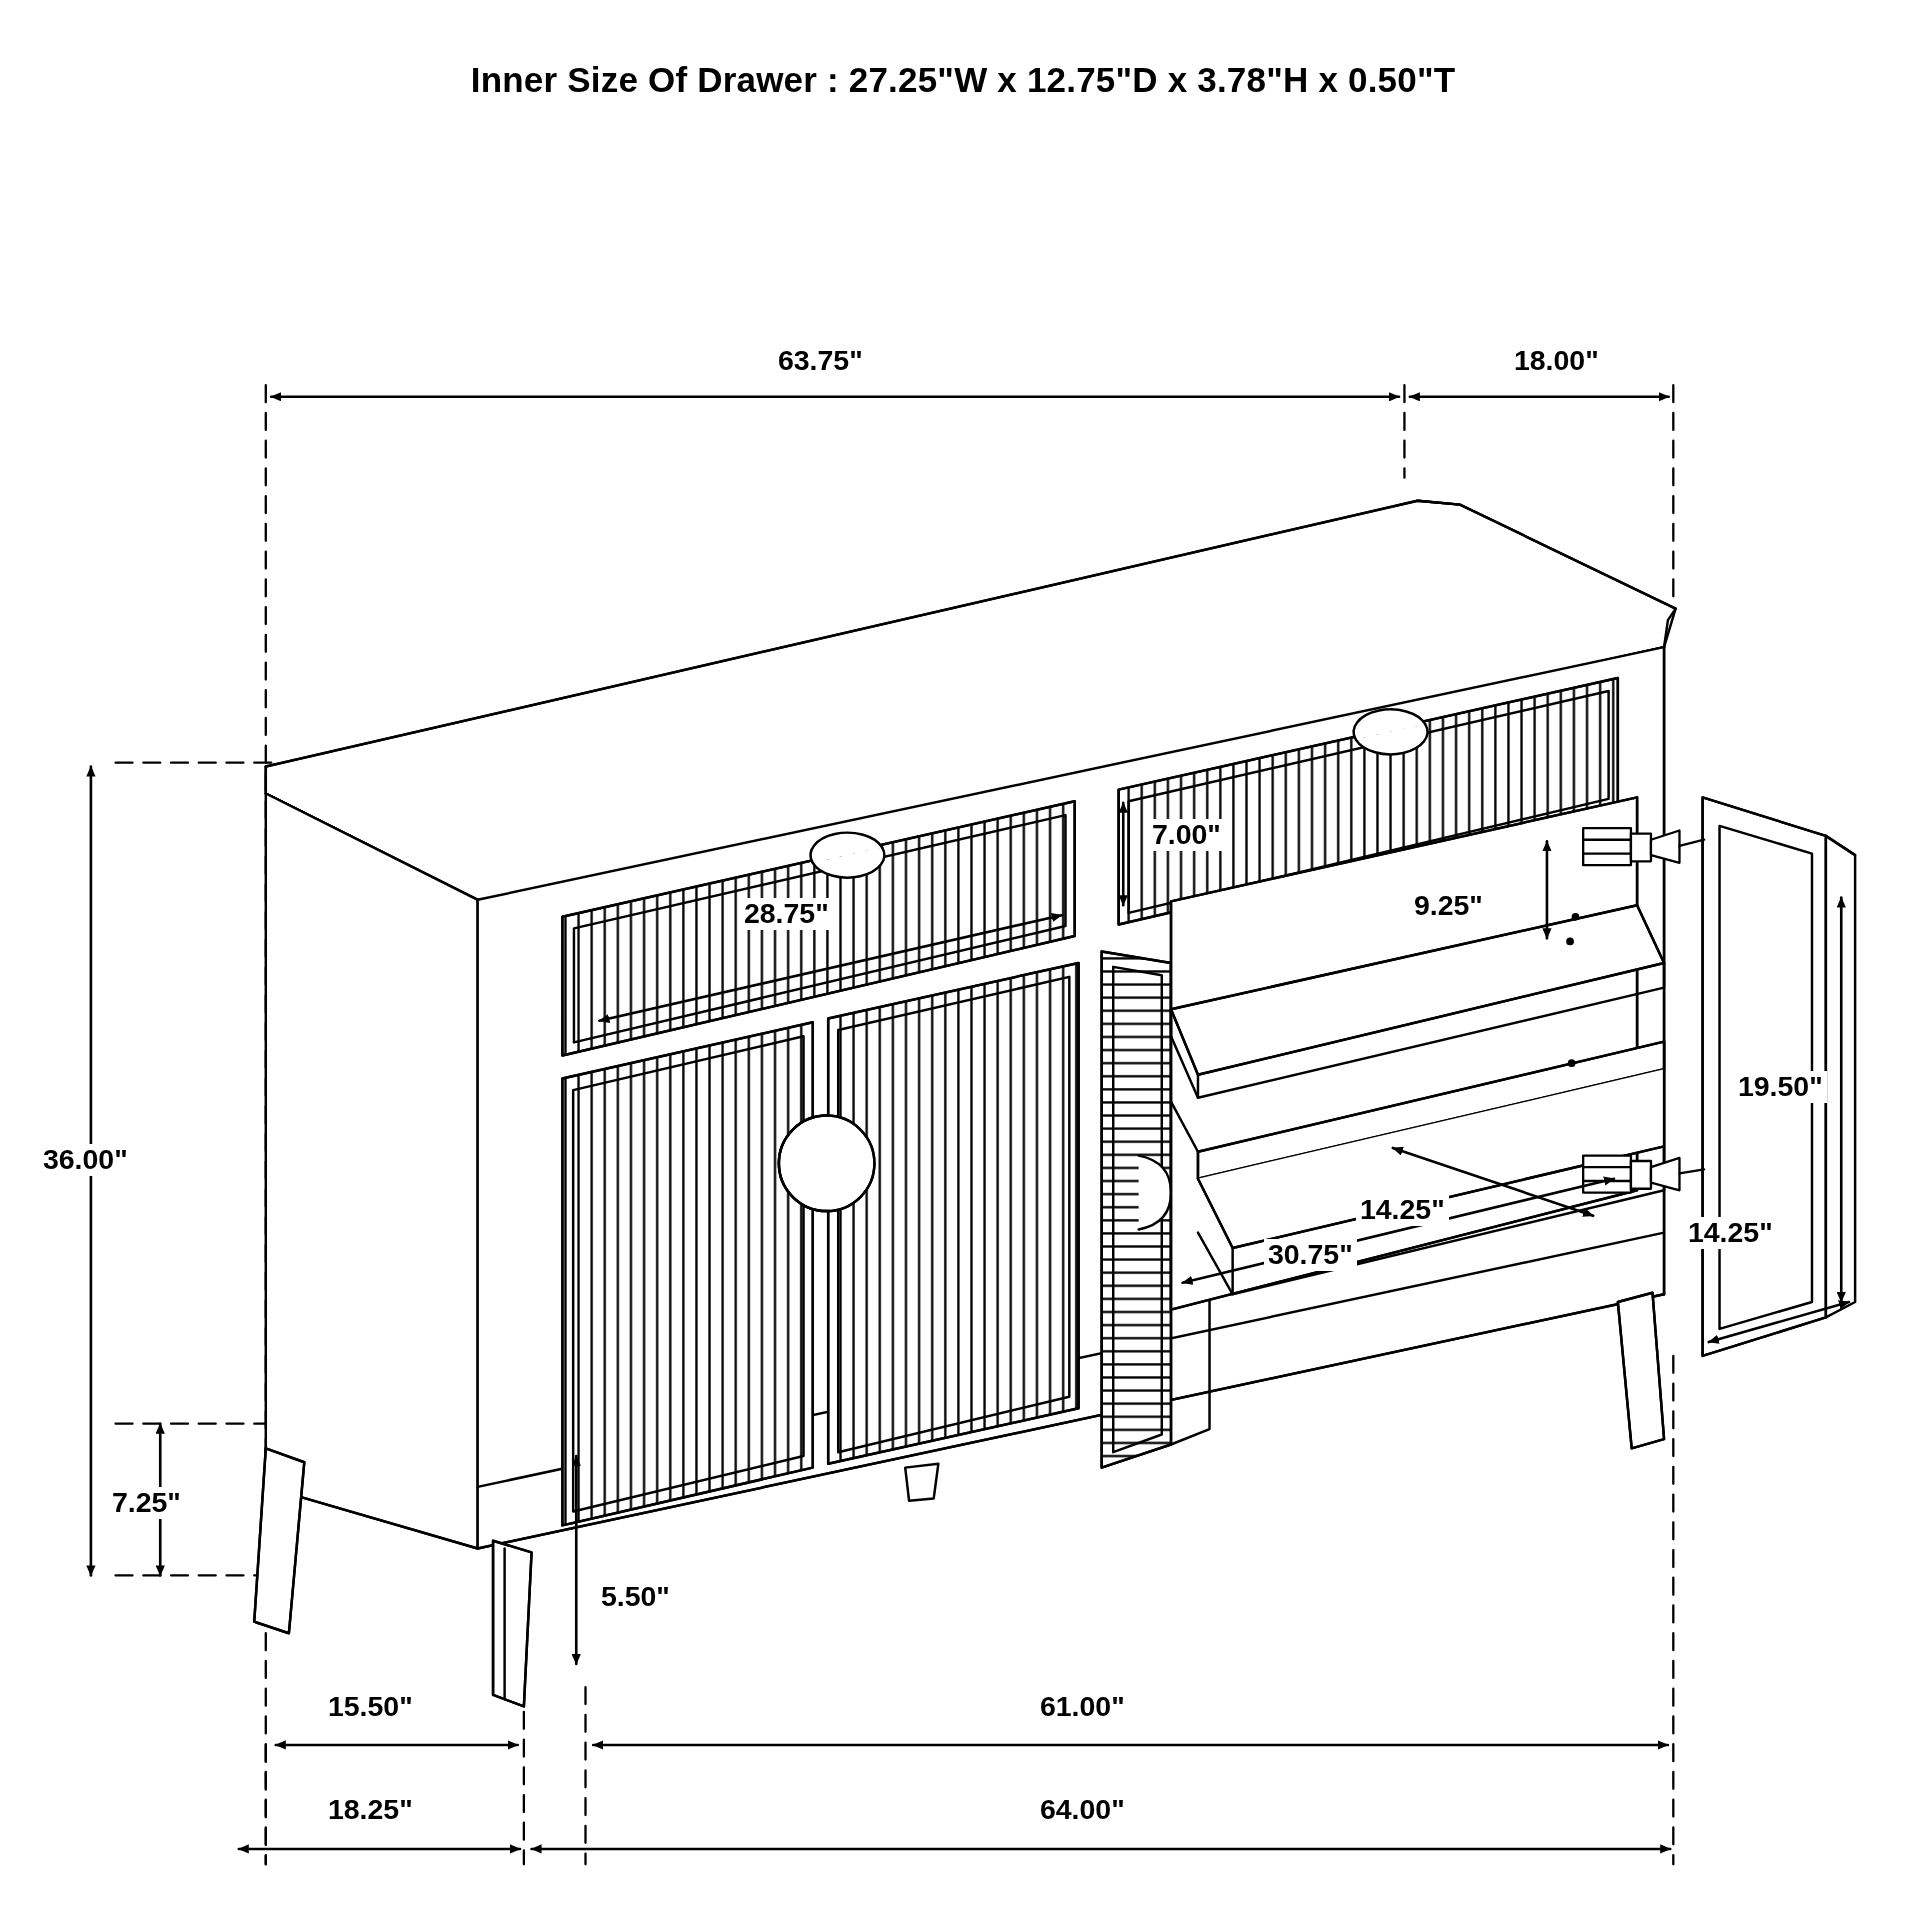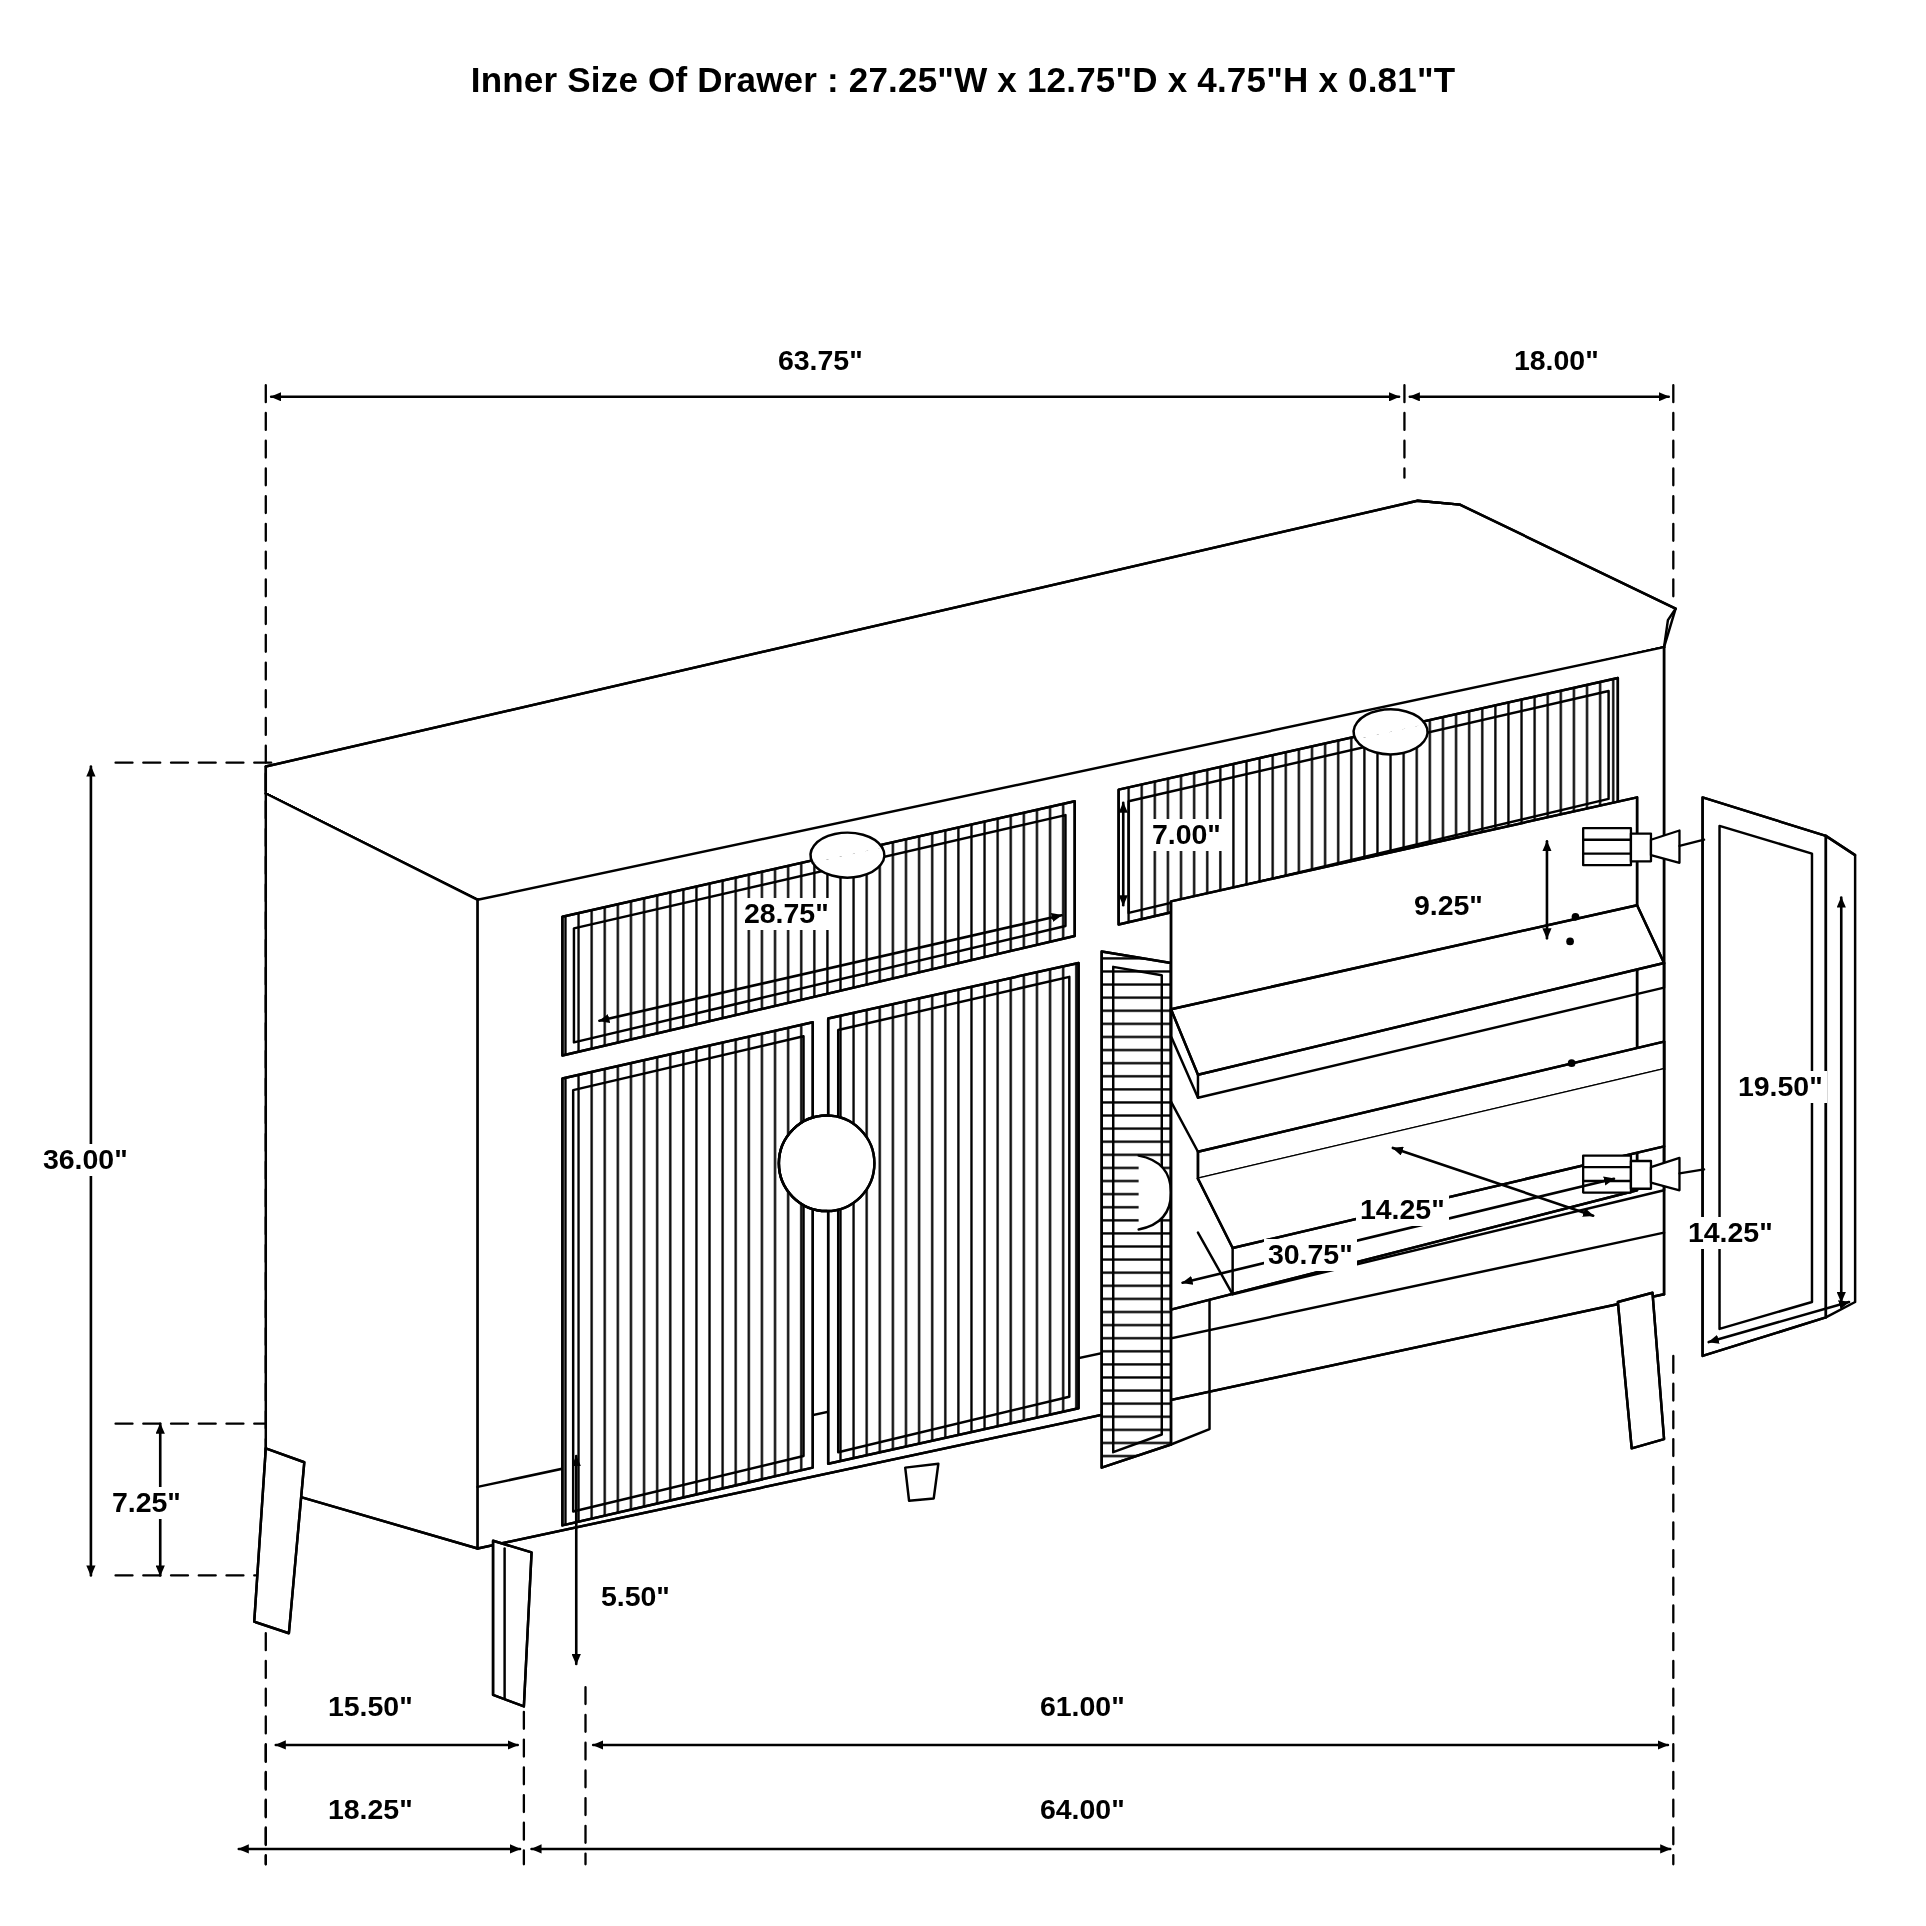--- a/index.html
+++ b/index.html
@@ -44,21 +44,21 @@
     background: #ffffff;
     padding: 0.8px 3.9px;
     line-height: 1.05;
   }
 </style>
 </head>
 <body>
 
 <div id="stage">
 
-  <div class="title">Inner Size Of Drawer : 27.25"W x 12.75"D x 4.75"H x 0.81"T</div>
+  <div class="title">Inner Size Of Drawer : 27.25"W x 12.75"D x 3.78"H x 0.50"T</div>
 
   <svg class="draw" viewBox="0 0 2500 2500">
     <defs>
       <marker id="arrowEnd" markerWidth="14" markerHeight="12" refX="13" refY="6" orient="auto" markerUnits="userSpaceOnUse">
         <path d="M0,0 L14,6 L0,12 z" fill="#000"></path>
       </marker>
       <marker id="arrowStart" markerWidth="14" markerHeight="12" refX="1" refY="6" orient="auto" markerUnits="userSpaceOnUse">
         <path d="M14,0 L0,6 L14,12 z" fill="#000"></path>
       </marker>
       <pattern id="flute" width="17" height="10" patternUnits="userSpaceOnUse" patternTransform="rotate(0)">

